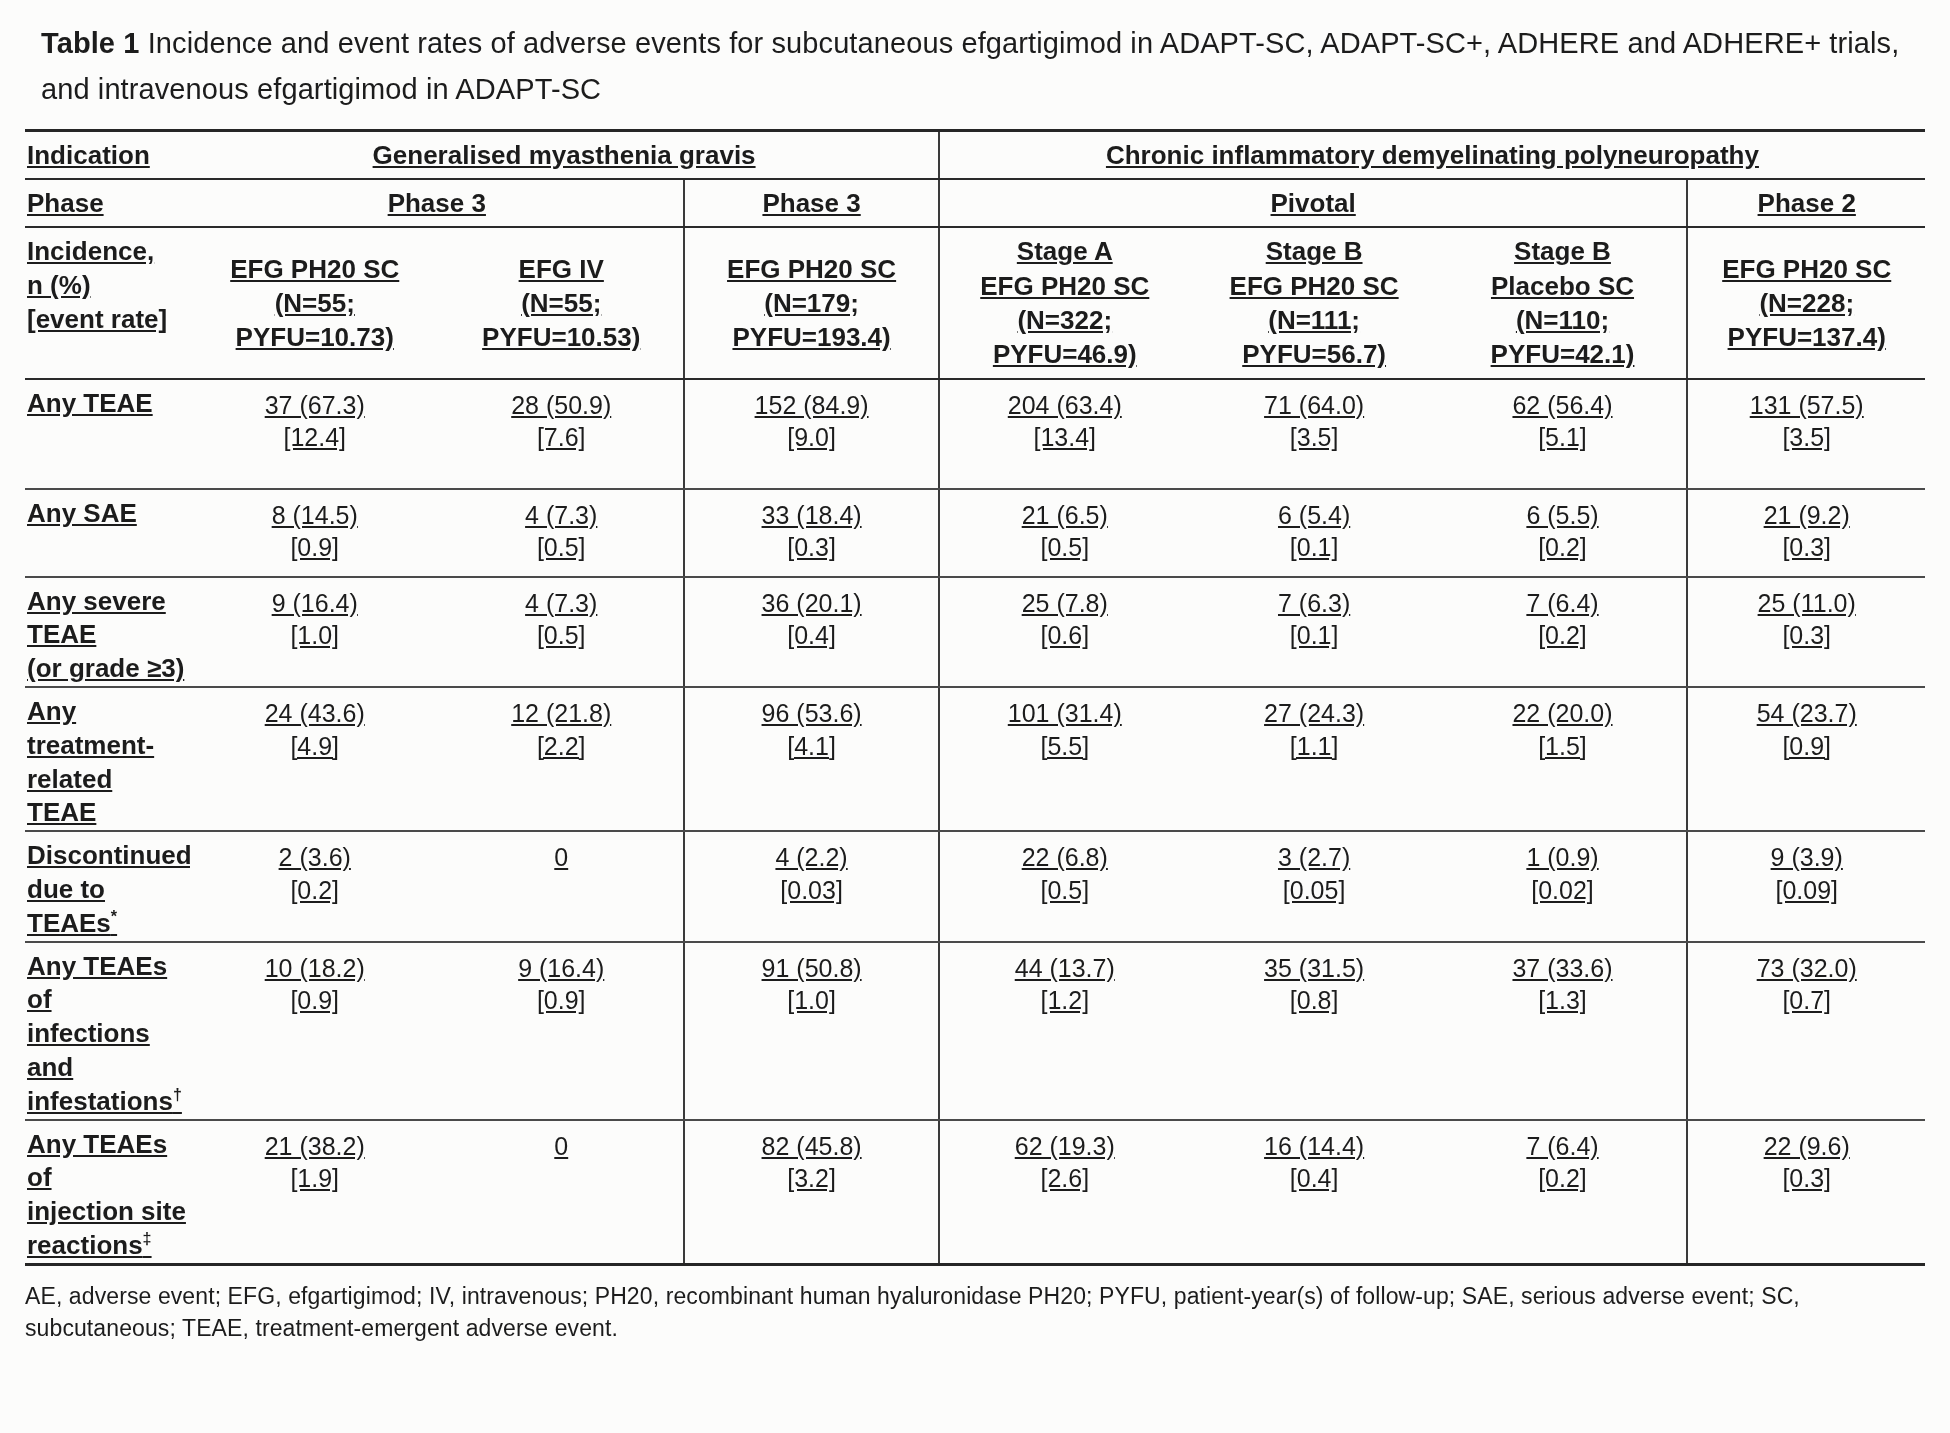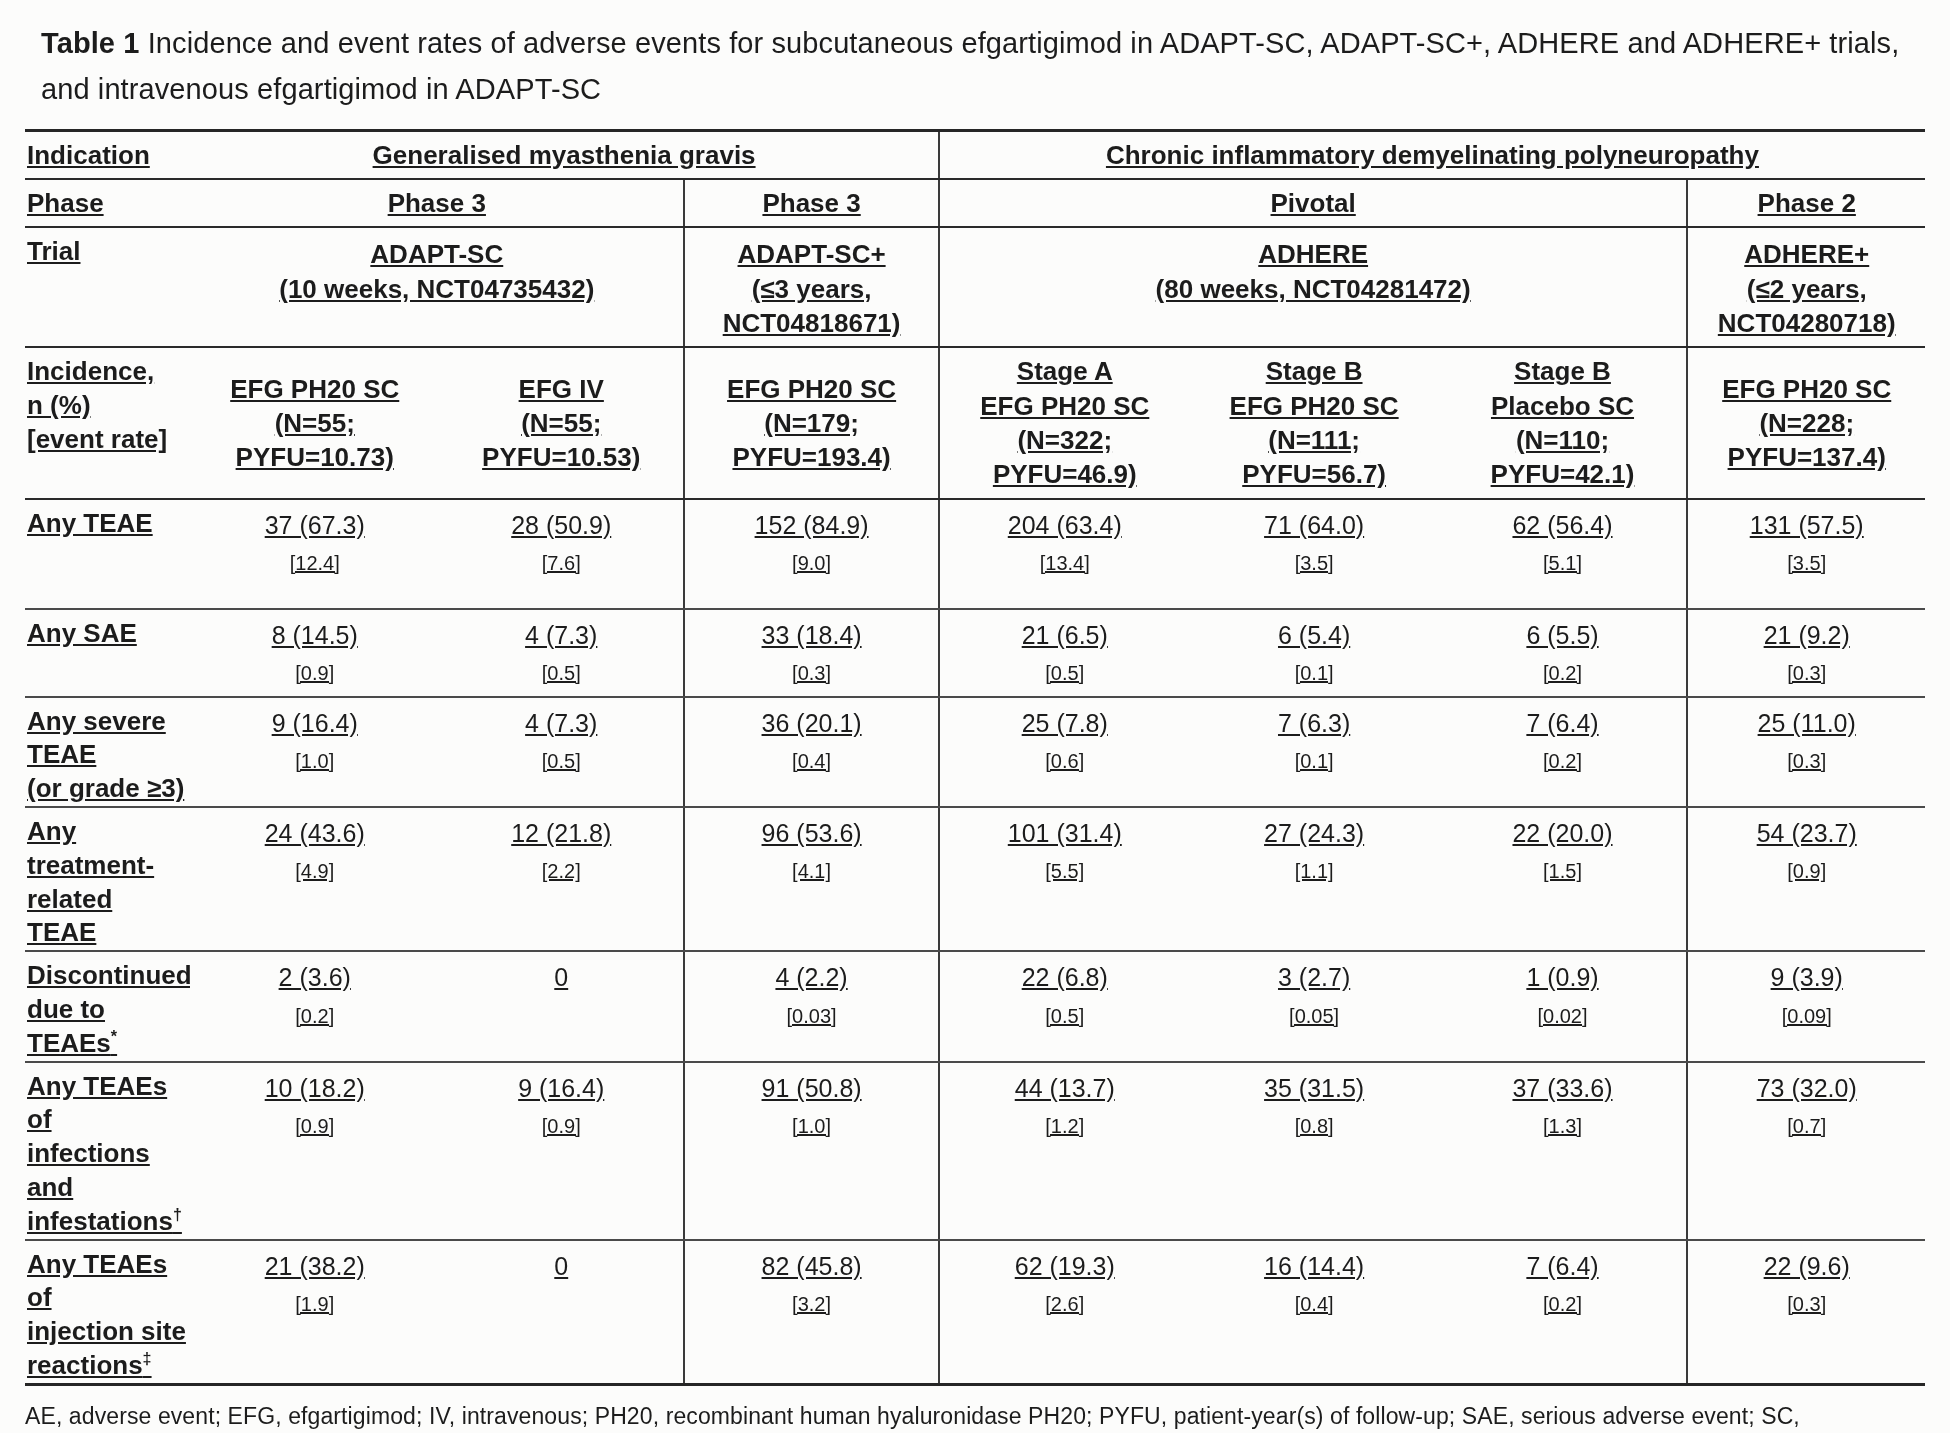--- a/index.html
+++ b/index.html
@@ -53,21 +53,21 @@
     line-height: 1.32;
     padding: 6px 4px;
   }
   td.dcell {
     text-align: center;
     vertical-align: top;
     padding-top: 9px;
     font-weight: normal;
   }
   .val { font-size: 25px; line-height: 1.3; }
-  .rate { font-size: 20px; line-height: 1.3; margin-top: 9px; }
+  .rate { font-size: 25px; line-height: 1.3; }
   sup { font-size: 62%; vertical-align: super; line-height: 0; }
 
   .footnotes { margin-top: 14px; }
   .footnotes p {
     font-size: 23px;
     line-height: 1.4;
     margin: 0 0 4px 0;
     letter-spacing: 0.1px;
   }
 </style>
@@ -92,33 +92,20 @@
       <td class="lbl">Indication</td>
       <td class="ghdr br" colspan="3">Generalised myasthenia gravis</td>
       <td class="ghdr" colspan="4">Chronic inflammatory demyelinating polyneuropathy</td>
     </tr>
     <tr class="hdr" style="height:45px">
       <td class="lbl">Phase</td>
       <td class="ghdr br" colspan="2">Phase 3</td>
       <td class="ghdr br">Phase 3</td>
       <td class="ghdr br" colspan="3">Pivotal</td>
       <td class="ghdr">Phase 2</td>
-    </tr>
-    <tr class="hdr" style="height:112px">
-      <td class="lbl">Trial</td>
-      <td class="ghdr br pre" colspan="2" style="vertical-align:top;padding-top:9px">ADAPT-SC
-(10 weeks, NCT04735432)</td>
-      <td class="ghdr br pre" style="vertical-align:top;padding-top:9px">ADAPT-SC+
-(≤3 years,
-NCT04818671)</td>
-      <td class="ghdr br pre" colspan="3" style="vertical-align:top;padding-top:9px">ADHERE
-(80 weeks, NCT04281472)</td>
-      <td class="ghdr pre" style="vertical-align:top;padding-top:9px">ADHERE+
-(≤2 years,
-NCT04280718)</td>
     </tr>
     <tr class="hdr" style="height:110px">
       <td class="lbl pre">Incidence,
 n (%)
 [event rate]</td>
       <td class="ghdr pre">EFG PH20 SC
 (N=55;
 PYFU=10.73)</td>
       <td class="ghdr pre br">EFG IV
 (N=55;

